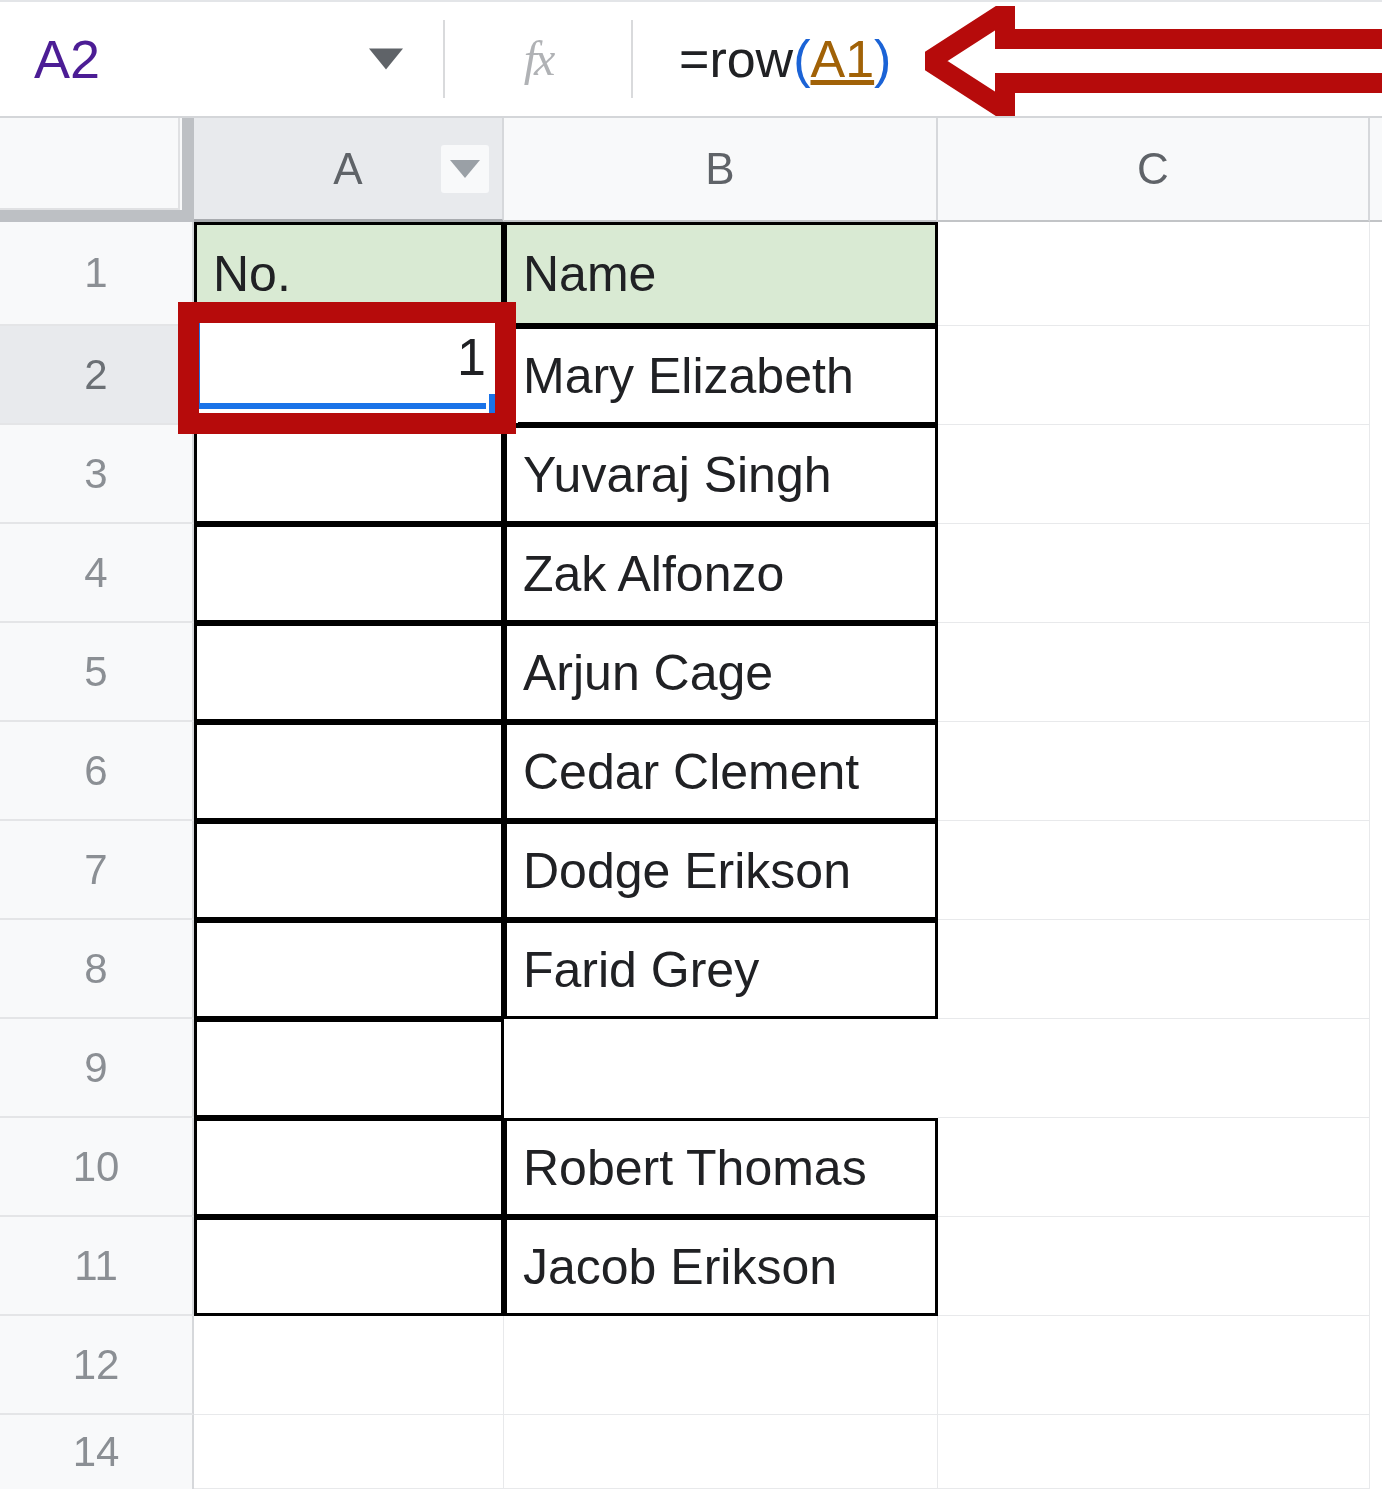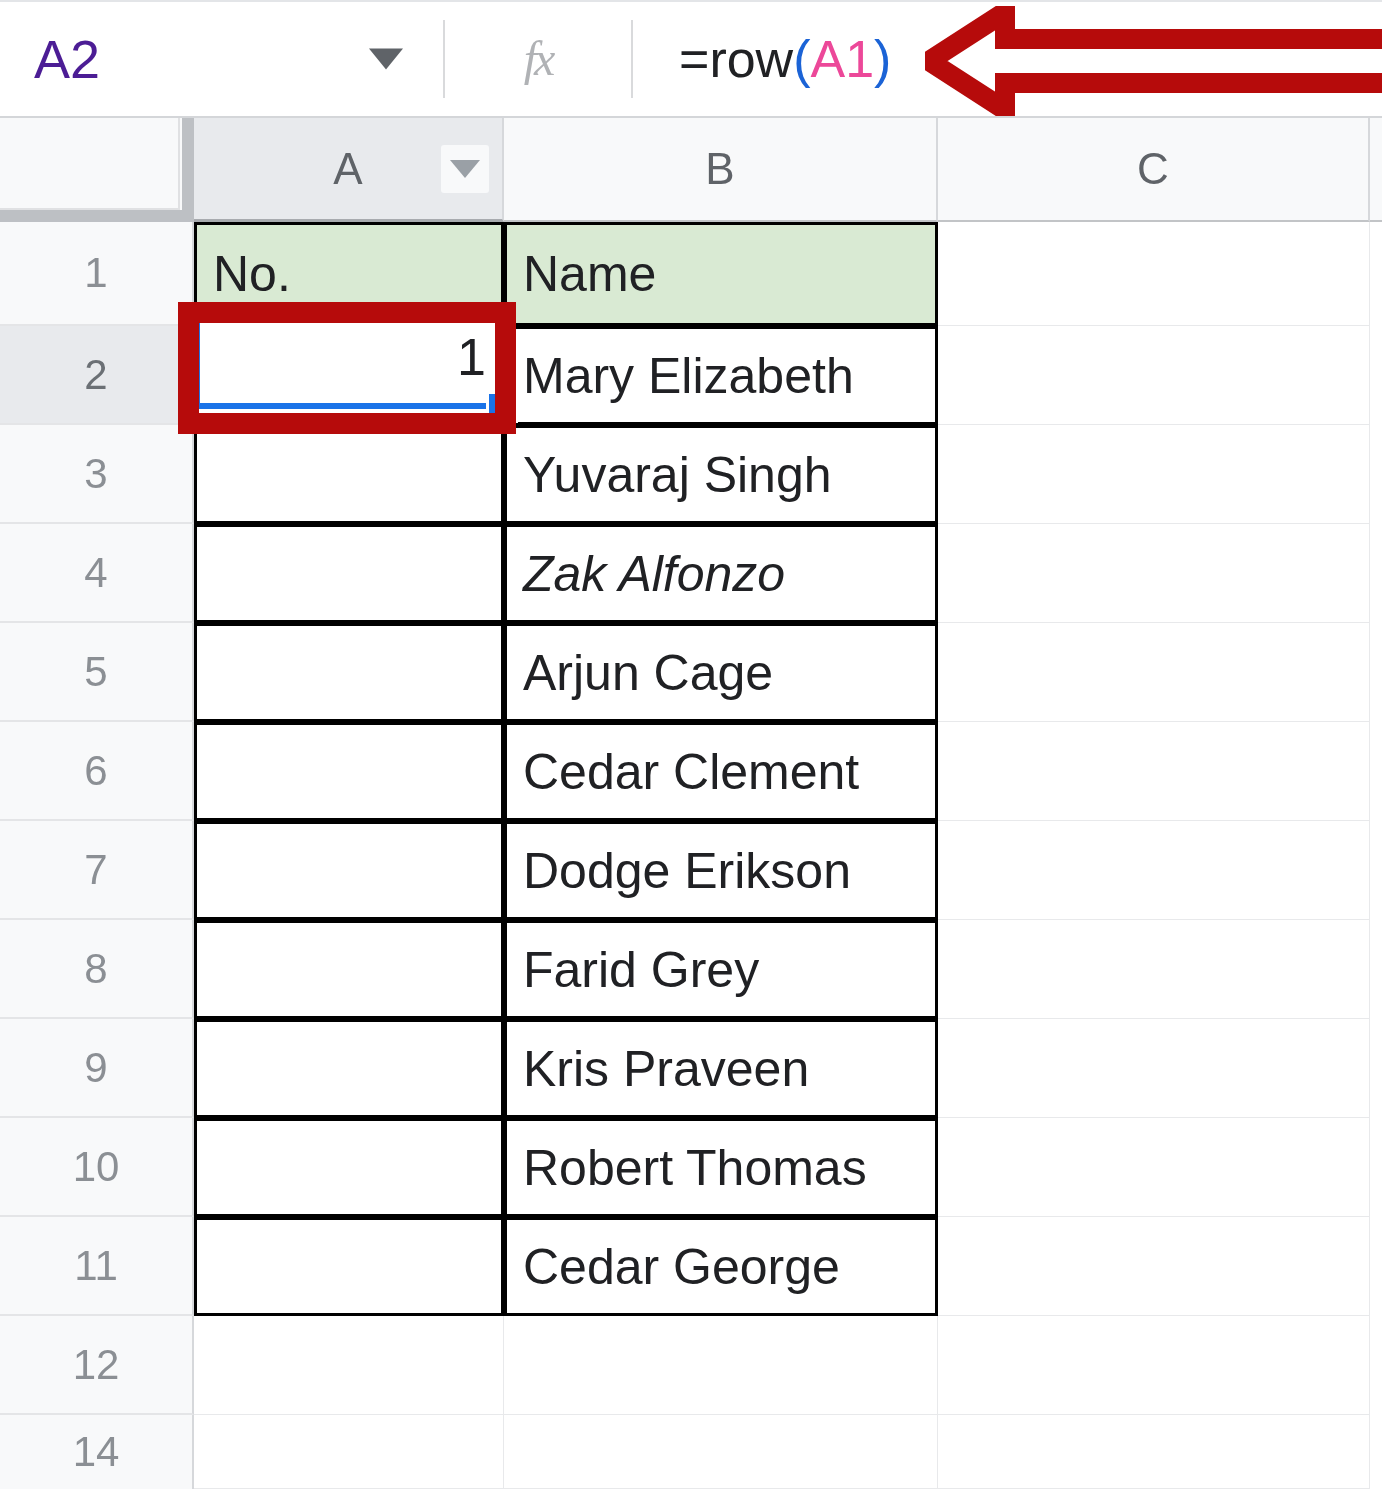--- a/index.html
+++ b/index.html
@@ -79,21 +79,21 @@
     align-items: center;
     padding-left: 46px;
     box-sizing: border-box;
     font-size: 52px;
     line-height: 1;
     white-space: nowrap;
   }
   .tok-eq   { color: #202124; }
   .tok-fn   { color: #202124; }
   .tok-par  { color: #1b63d6; }
-  .tok-ref  { color: #ec4899; }
+  .tok-ref  { color: #a16207; text-decoration: underline; }
 
   
   #grid {
     position: absolute;
     left: 0;
     top: 118px;
     width: 1382px;
     height: 1371px;
     background: #ffffff;
   }
@@ -377,43 +377,40 @@
   <div class="cell bordered" style="left:194px;top:901px;width:310px;height:99px;"></div>
   <div class="cell bordered" style="left:194px;top:1000px;width:310px;height:99px;"></div>
   <div class="cell bordered" style="left:194px;top:1099px;width:310px;height:99px;"></div>
 
   <div class="cell bordered" style="left:504px;top:208px;width:434px;height:99px;">
       <span>Mary Elizabeth</span>
     </div>
   <div class="cell bordered" style="left:504px;top:307px;width:434px;height:99px;">
       <span>Yuvaraj Singh</span>
     </div>
-  <div class="cell bordered" style="left:504px;top:406px;width:434px;height:99px;font-style:italic;">
+  <div class="cell bordered" style="left:504px;top:406px;width:434px;height:99px;">
       <span>Zak Alfonzo</span>
     </div>
   <div class="cell bordered" style="left:504px;top:505px;width:434px;height:99px;">
       <span>Arjun Cage</span>
     </div>
   <div class="cell bordered" style="left:504px;top:604px;width:434px;height:99px;">
       <span>Cedar Clement</span>
     </div>
   <div class="cell bordered" style="left:504px;top:703px;width:434px;height:99px;">
       <span>Dodge Erikson</span>
     </div>
   <div class="cell bordered" style="left:504px;top:802px;width:434px;height:99px;">
       <span>Farid Grey</span>
     </div>
-  <div class="cell bordered" style="left:504px;top:901px;width:434px;height:99px;">
-      <span>Kris Praveen</span>
-    </div>
   <div class="cell bordered" style="left:504px;top:1000px;width:434px;height:99px;">
       <span>Robert Thomas</span>
     </div>
   <div class="cell bordered" style="left:504px;top:1099px;width:434px;height:99px;">
-      <span>Cedar George</span>
+      <span>Jacob Erikson</span>
     </div>
 
   <div class="cell" style="left:938px;top:208px;width:432px;height:99px;"></div>
   <div class="cell" style="left:938px;top:307px;width:432px;height:99px;"></div>
   <div class="cell" style="left:938px;top:406px;width:432px;height:99px;"></div>
   <div class="cell" style="left:938px;top:505px;width:432px;height:99px;"></div>
   <div class="cell" style="left:938px;top:604px;width:432px;height:99px;"></div>
   <div class="cell" style="left:938px;top:703px;width:432px;height:99px;"></div>
   <div class="cell" style="left:938px;top:802px;width:432px;height:99px;"></div>
   <div class="cell" style="left:938px;top:901px;width:432px;height:99px;"></div>

